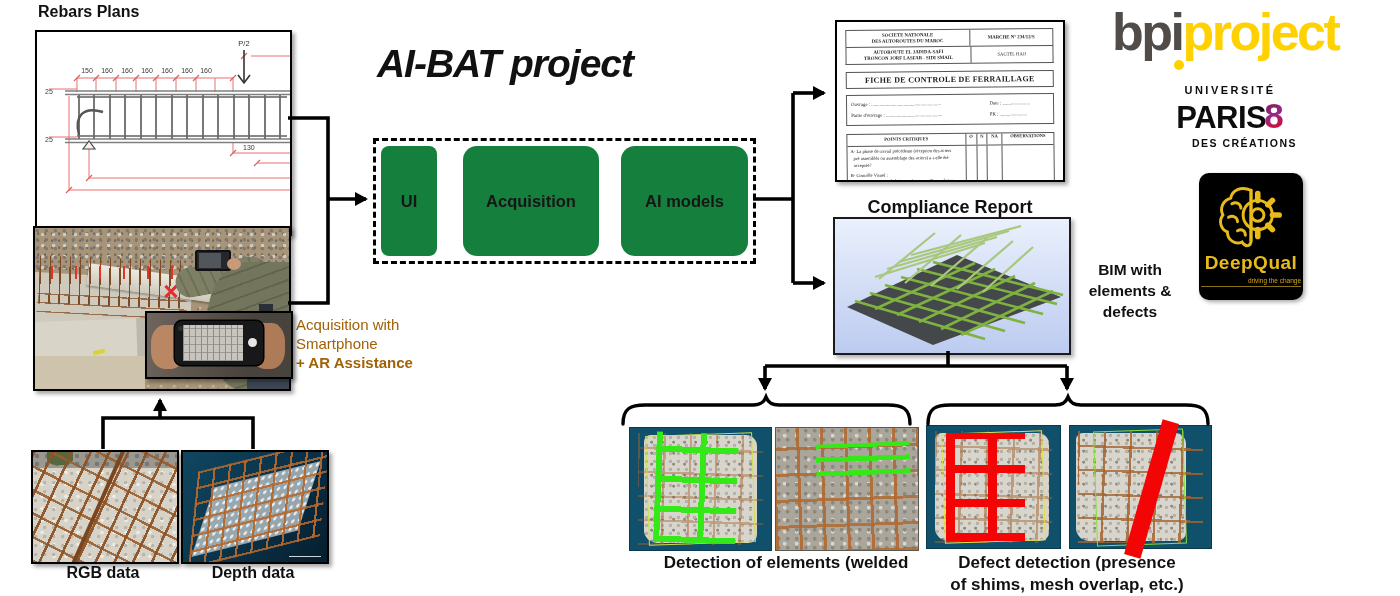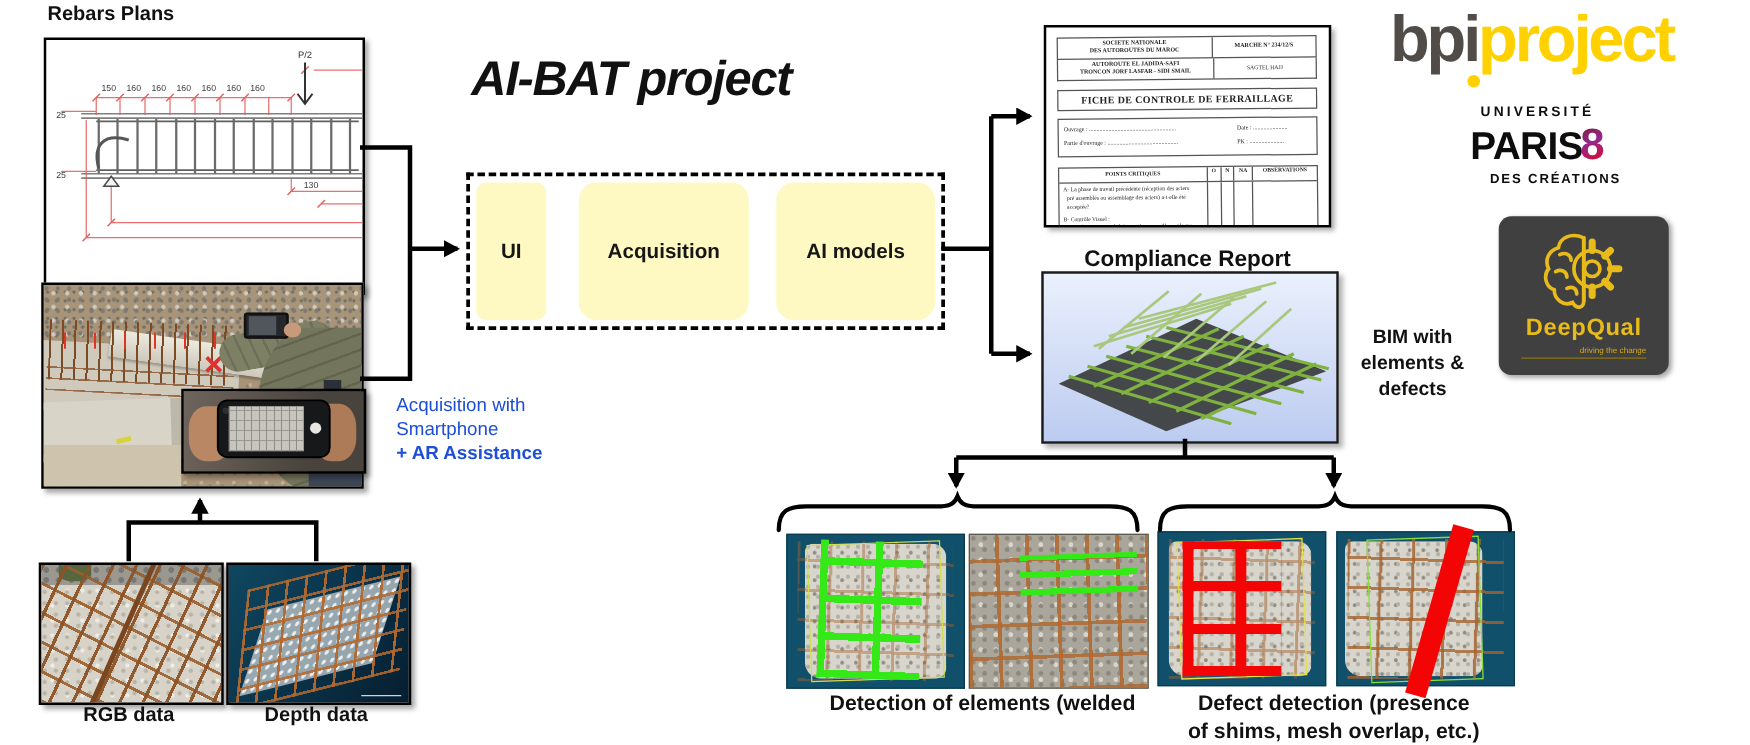--- a/index.html
+++ b/index.html
@@ -49,21 +49,21 @@
   .inset{background:linear-gradient(100deg,#6e655d,#49433d 70%);}
   .hand-l{position:absolute;left:4px;top:12px;width:34px;height:44px;background:#b98763;border-radius:40% 30% 40% 40%;}
   .hand-r{position:absolute;right:6px;top:10px;width:34px;height:46px;background:#ad7b58;border-radius:30% 40% 40% 40%;}
   .phone2{position:absolute;left:28px;top:8px;width:88px;height:44px;background:#17181a;border-radius:7px;box-shadow:0 0 0 1.5px #000;}
   .phone2 .scr{position:absolute;left:8px;top:4px;width:60px;height:36px;background:#c8c5bf;
      background-image:repeating-linear-gradient(90deg,#8f8d88 0 1px,transparent 1px 6px),
                       repeating-linear-gradient(0deg,#9a9892 0 1px,transparent 1px 8px);}
   .phone2 .btn{position:absolute;right:6px;top:17px;width:9px;height:9px;background:#e8e6e2;border-radius:50%;}
   .phone2 .lens{position:absolute;left:3px;top:5px;width:5px;height:5px;background:#2e2f33;border-radius:50%;}
   
-  .acq-cap{left:296px;top:316px;width:140px;font-size:15px;line-height:1.25;color:#1d4ed8;padding-left:21px;}
+  .acq-cap{left:296px;top:316px;width:140px;font-size:15px;line-height:1.25;color:#a16207;}
   .acq-cap .b{font-weight:bold;}
   .data-cap{font-size:16px;font-weight:bold;text-align:center;}
   
   .rgb{background:#d7d3c8;
      background-image:radial-gradient(circle at 30% 40%,#b9b4a6 0 1.4px,transparent 2px),
                       radial-gradient(circle at 75% 70%,#efece4 0 1.4px,transparent 2px);
      background-size:9px 9px,12px 12px;}
   .rgb .stones{position:absolute;left:0;top:0;width:100%;height:16px;background:#9b9890;
      background-image:radial-gradient(circle at 40% 50%,#777 0 2px,transparent 2.6px);background-size:10px 8px;}
   .rgb .veg{position:absolute;left:14px;top:0;width:26px;height:13px;background:#57663f;border-radius:0 0 40% 40%;}
@@ -76,21 +76,21 @@
      transform:rotate(-14deg) skewX(-32deg);
      background-image:radial-gradient(circle at 40% 40%,rgba(255,255,255,.8) 0 1.4px,transparent 2px);background-size:7px 7px;}
   .depth .dmesh{position:absolute;left:8px;top:6px;width:136px;height:92px;
      transform:rotate(-14deg) skewX(-20deg);
      background-image:repeating-linear-gradient(90deg,rgba(178,105,48,.95) 0 2.2px,transparent 2.2px 16px),
                       repeating-linear-gradient(0deg,rgba(178,105,48,.85) 0 2.2px,transparent 2.2px 15px);}
   .depth .scale{position:absolute;right:6px;bottom:5px;width:32px;height:1.5px;background:#cfd4d6;}
   
   .main-title{left:335px;top:42px;width:340px;text-align:center;font-size:39px;font-weight:bold;font-style:italic;letter-spacing:-1px;}
   .pipeline{left:373px;top:138px;width:377px;height:120px;border:3px dashed #000;}
-  .pbox{position:absolute;top:5px;height:110px;background:#fef9c3;display:flex;align-items:center;justify-content:center;
+  .pbox{position:absolute;top:5px;height:110px;background:#15803d;display:flex;align-items:center;justify-content:center;
         font-size:16.5px;font-weight:bold;color:#161616;}
   
   .report-inner{position:absolute;inset:0;padding:7px 9px;transform:rotate(-.6deg);font-family:"Liberation Serif",serif;color:#222;}
   .rtable{display:flex;border:1px solid #555;}
   .rcell{border-right:1px solid #555;text-align:center;}
   .rcell:last-child{border-right:none;}
   .rhead{font-size:4.8px;font-weight:bold;line-height:1.25;padding:2px 1px;}
   .rtitle{border:1px solid #555;text-align:center;font-weight:bold;font-size:8px;padding:3px 0;margin-top:7px;letter-spacing:.3px;}
   .rfields{border:1px solid #555;margin-top:6px;padding:3px 4px;font-size:4.8px;line-height:2.4;display:grid;grid-template-columns:70% 30%;}
   .rchk{border:1px solid #555;margin-top:8px;font-size:4.6px;}
@@ -134,21 +134,21 @@
   .bpi{left:1112px;top:4px;font-size:52px;font-weight:bold;letter-spacing:-2.5px;line-height:1.1;}
   .bpi .dk{color:#514c47;} .bpi .yl{color:#ffd100;}
   .bpi .ii{position:relative;color:#514c47;}
   .bpi .ii::after{content:"";position:absolute;left:3px;bottom:-9px;width:10px;height:10px;border-radius:50%;background:#ffd100;}
   .p8{left:1163px;top:84px;width:134px;text-align:center;color:#0d0d0d;}
   .p8 .u{font-size:11px;font-weight:600;letter-spacing:2.5px;}
   .p8 .m{font-size:31px;font-weight:800;letter-spacing:-.5px;line-height:1.0;}
   .p8 .e8{font-size:35px;font-weight:800;background:linear-gradient(155deg,#7c1e34 10%,#93278f 45%,#e3071d 90%);
           -webkit-background-clip:text;background-clip:text;color:transparent;margin-left:-2px;}
   .p8 .d{font-size:10.5px;font-weight:600;letter-spacing:1.5px;text-align:right;margin-top:1px;}
-  .dq{left:1199px;top:173px;width:136px;height:127px;background:#404040;border-radius:10px;
+  .dq{left:1199px;top:173px;width:104px;height:127px;background:#000000;border-radius:10px;
       display:flex;flex-direction:column;align-items:center;box-shadow:2px 2px 4px rgba(0,0,0,.35);}
   .dq-name{color:#e8bb1a;font-size:19px;font-weight:600;margin-top:1px;letter-spacing:.5px;}
   .dq-tag{color:#d4a91a;font-size:6.5px;margin-top:3px;width:100px;text-align:right;
           border-bottom:1px solid #8a7312;padding-bottom:2px;}
   
   .pt{font-family:"Liberation Sans",sans-serif;font-size:7px;fill:#3a3a3a;}
   .pt2{font-family:"Liberation Sans",sans-serif;font-size:7.5px;fill:#333;}
 </style>
 </head>
 <body>

